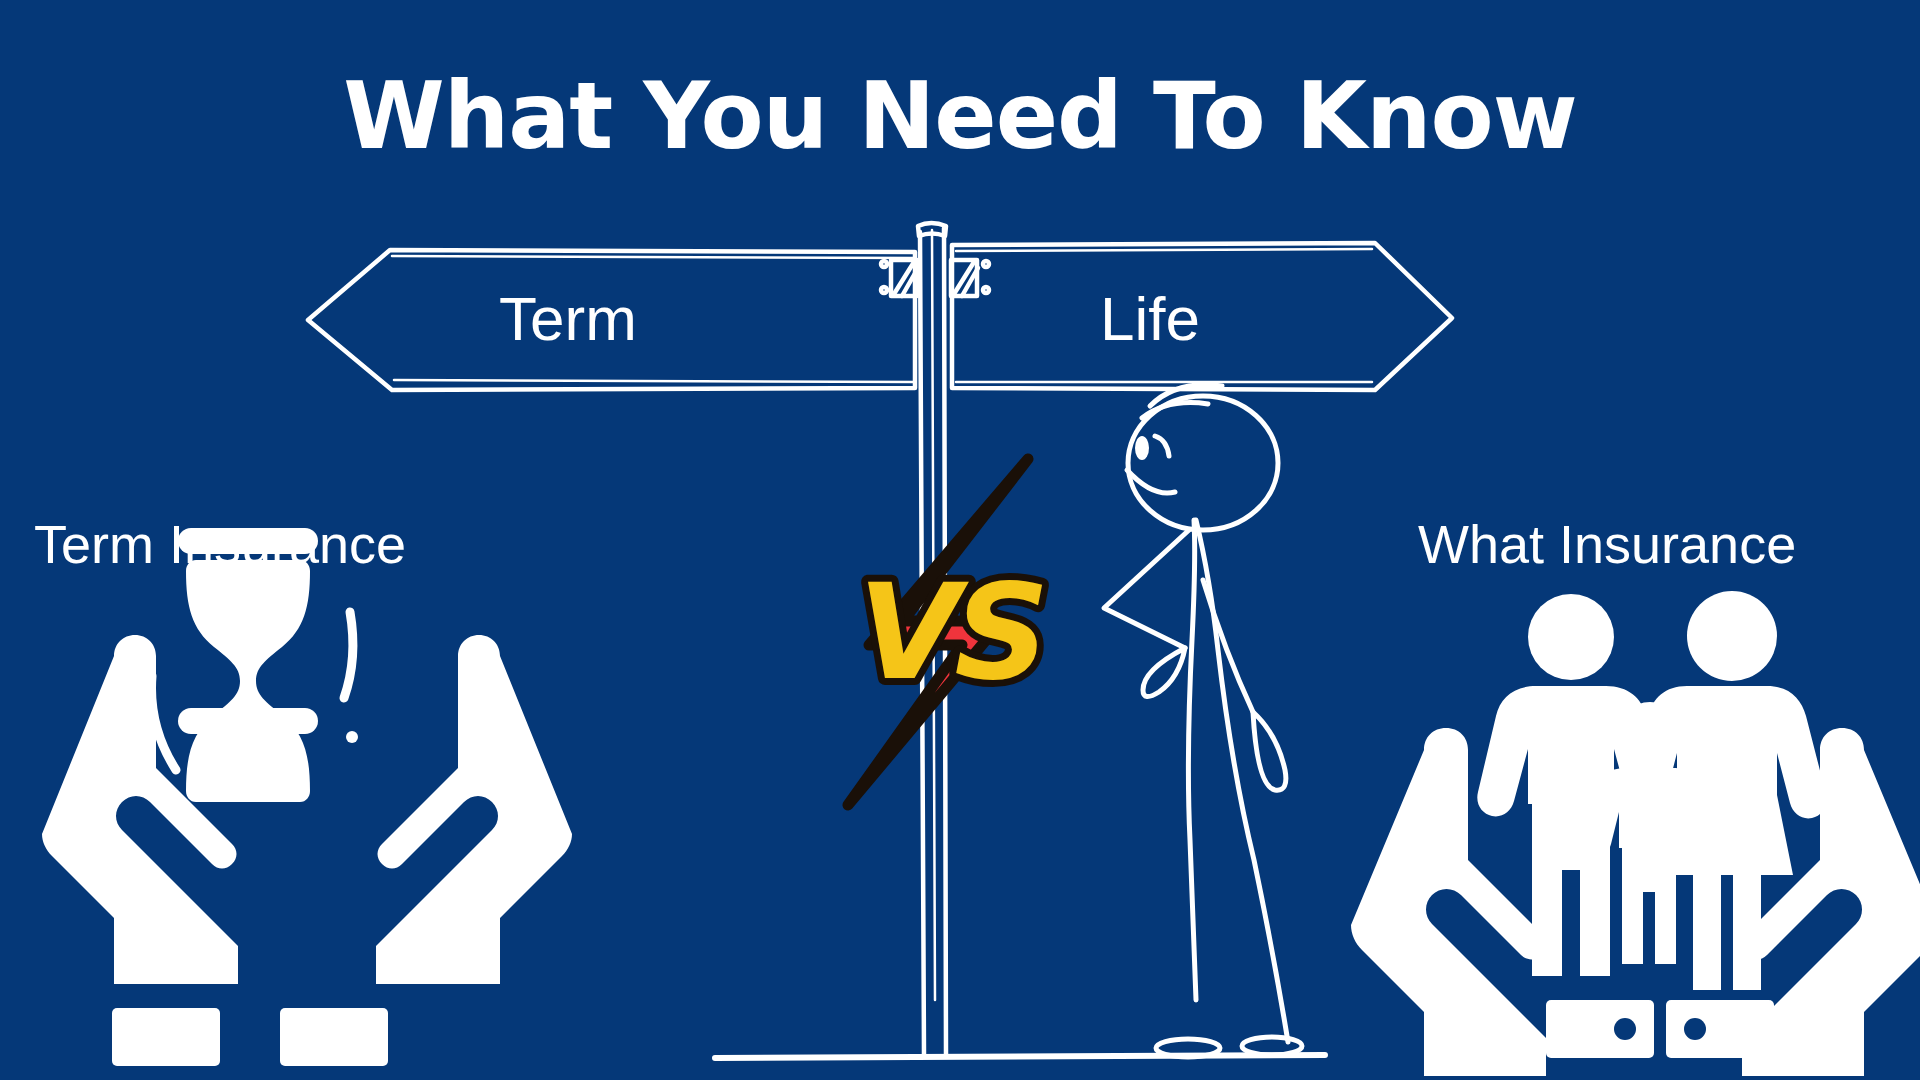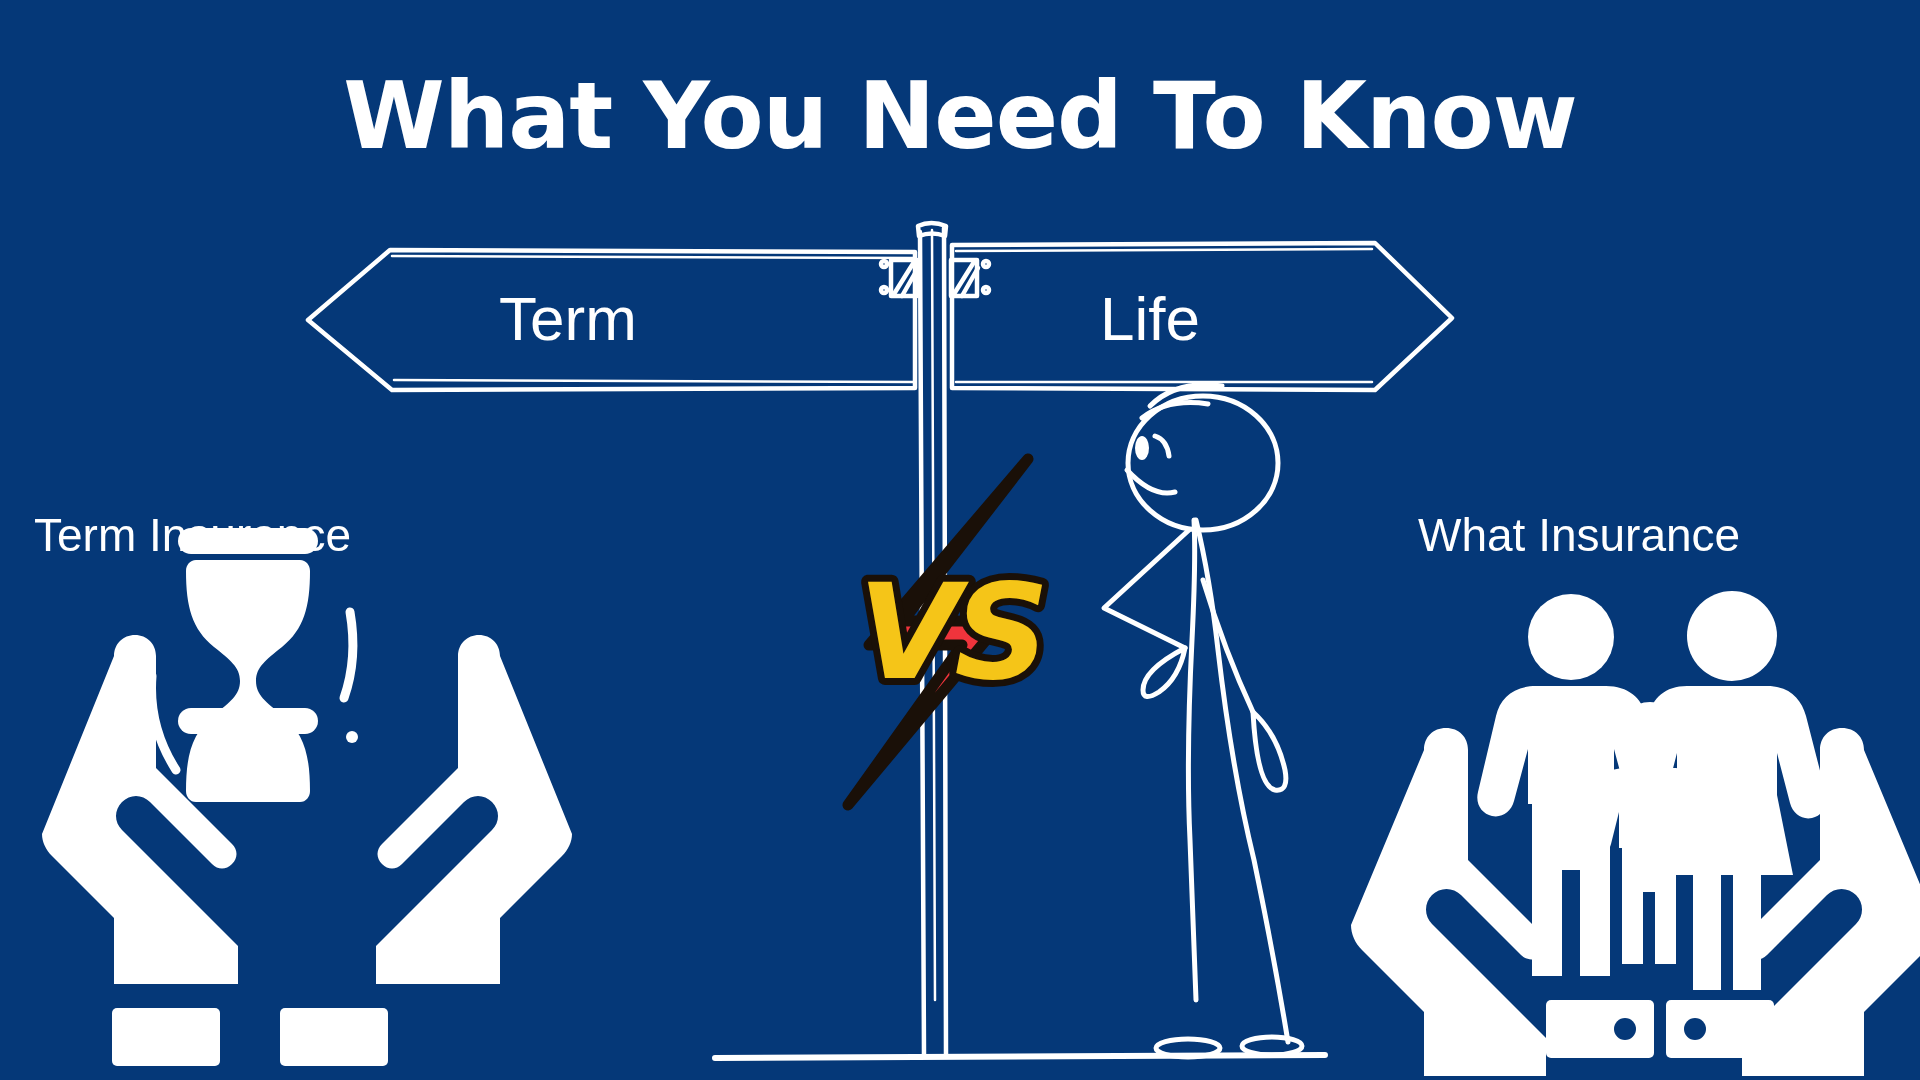--- a/index.html
+++ b/index.html
@@ -32,23 +32,24 @@
     white-space: nowrap;
     margin-top: 27px;
   }
 
   
   .side-label {
     position: absolute;
     color: #ffffff;
     font-family: "Liberation Sans", sans-serif;
     font-weight: 400;
-    font-size: 46px;
+    font-size: 54px;
     line-height: 70px;
     white-space: nowrap;
+    margin-top: 9px;
   }
   #term-label { left: 34px;  top: 500px; }
   #life-label { left: 1418px; top: 500px; }
 
   
   .layer {
     position: absolute;
     left: 0;
     top: 0;
     width: 1920px;

